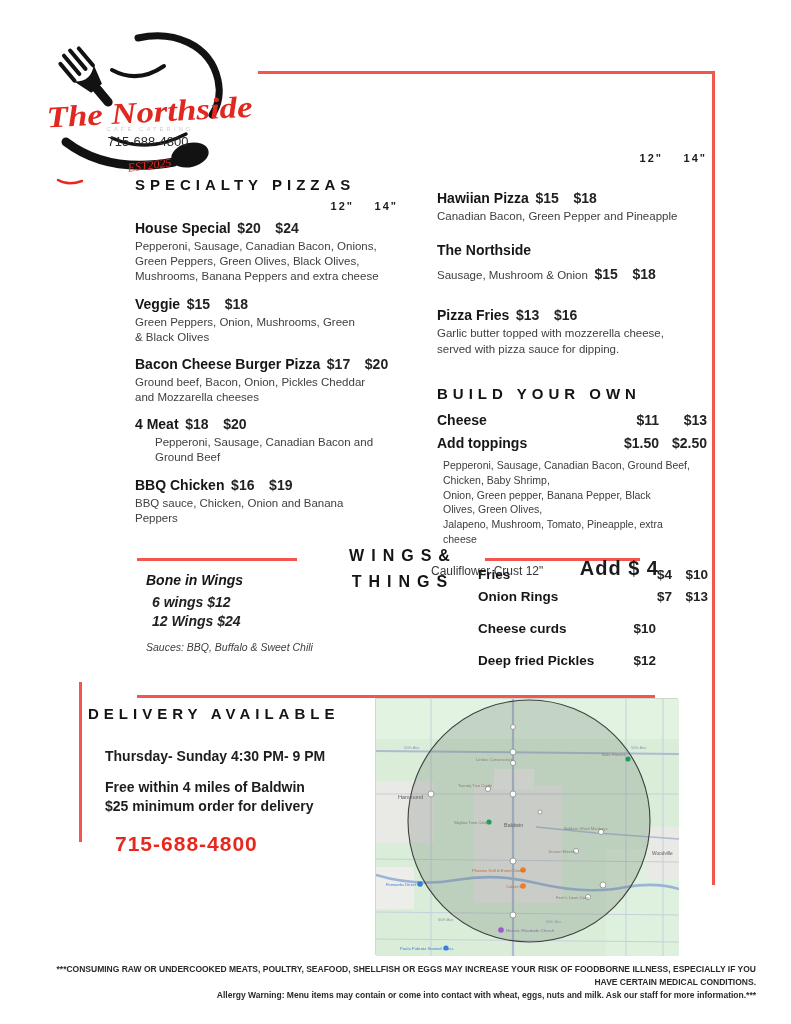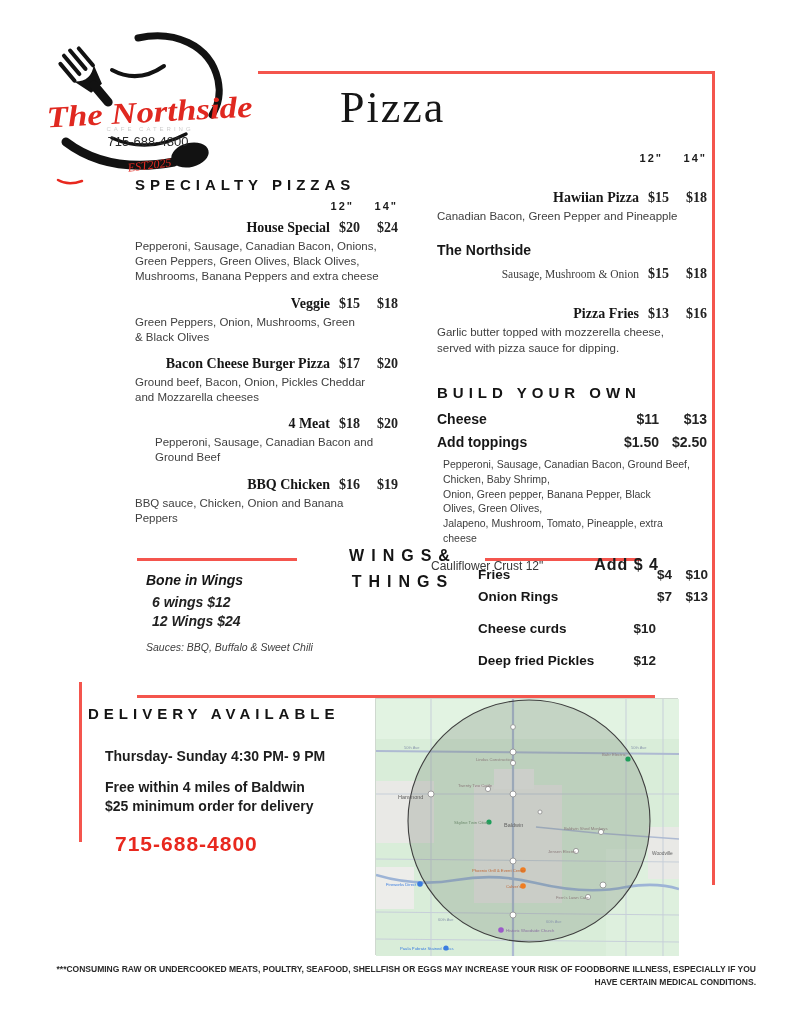--- a/index.html
+++ b/index.html
@@ -30,33 +30,33 @@
   
   .sizes-row { display:flex; justify-content:flex-end; gap:14px; font-weight:700; font-size:11px; letter-spacing:2px; color:#1b1b1b; }
   .sizes-row span { min-width:30px; text-align:right; }
 
   
   .col { position:absolute; }
   .col-left  { left:135px; top:176px; width:263px; }
   .col-right { left:437px; top:150px; width:270px; }
 
   .item { margin-bottom:11px; }
-  .item-row { display:flex; justify-content:flex-end; align-items:baseline;font-family:Liberation Serif, serif; }
+  .item-row { display:flex; justify-content:flex-start; align-items:baseline; }
   .item-name { font-weight:700; font-size:14px; color:#161616; }
   .prices { display:flex; gap:8px; font-weight:700; font-size:14px; color:#222; }
   .prices span { min-width:30px; text-align:right; white-space:nowrap; }
   .prices.wide span { min-width:40px; }
   .desc { font-size:11.5px; color:#404040; line-height:1.32; margin-top:3px; }
 
   .byo-head { margin:28px 0 10px 0; }
   .byo-row { display:flex; justify-content:space-between; align-items:baseline; margin-bottom:7px; }
   .toppings { margin:2px 0 10px 6px; font-size:10.5px; color:#3d3d3d; line-height:1.42; }
   .crust-row { display:flex; justify-content:space-between; align-items:baseline; margin-top:8px; }
   .crust-name { font-size:12px; color:#383838; }
-  .crust-price { font-weight:700; font-size:16px; letter-spacing:1px; margin-right:48px; color:#1b1b1b; }
+  .crust-price { font-weight:700; font-size:20px; letter-spacing:1px; margin-right:48px; color:#1b1b1b; }
 
   
   .wings-title { left:338px; top:543px; width:130px; text-align:center; font-weight:700; font-size:16px; letter-spacing:7px; line-height:26px; color:#141414; }
   .wings-left { left:146px; top:572px; width:200px;font-style:italic; }
   .wings-left .opts { font-weight:700; font-size:14px; color:#222; line-height:1.35; margin:5px 0 0 6px; }
   .sauces { font-size:10.5px; color:#3d3d3d; margin-top:10px; }
   .wings-right { left:478px; top:567px; width:230px; }
   .side-row { display:flex; align-items:baseline; margin-bottom:7px; }
   .side-name { font-weight:700; font-size:13.5px; flex:1; color:#161616; }
   .side-p1, .side-p2 { font-weight:700; font-size:13.5px; min-width:36px; text-align:right; color:#222; }
@@ -111,21 +111,20 @@
 
       <path d="M20,158 Q30,164 44,159" fill="none" stroke="#e8281e" stroke-width="2.5" stroke-linecap="round"></path>
 
       <text x="112" y="100" text-anchor="middle" font-family="cursive" font-style="italic" font-weight="700" font-size="30" fill="#e02820" transform="rotate(-3 112 100)" textLength="206" lengthAdjust="spacingAndGlyphs">The Northside</text>
       <text x="112" y="109" text-anchor="middle" font-family="Liberation Sans, sans-serif" font-size="6" letter-spacing="3" fill="#9a9a9a" opacity="0.5">CAFE CATERING</text>
       <text x="110" y="124" text-anchor="middle" font-family="Liberation Sans, sans-serif" font-size="13" fill="#2a2a2a">715-688-4800</text>
       <text x="112" y="147" text-anchor="middle" font-family="cursive" font-style="italic" font-size="12" fill="#e02820" transform="rotate(-7 112 147)">EST2025</text>
     </svg>
   </div>
 
-  <div class="abs pizza-title">Pizza</div>
 
   <div class="abs sizes-row" style="left:437px; top:152px; width:270px;">
     <span>12"</span>
     <span>14"</span>
   </div>
 
   <div class="col col-left">
     <div class="sec-head">SPECIALTY PIZZAS</div>
     <div class="sizes-row" style="margin:7px 0 8px 0;">
       <span>12"</span>
@@ -379,15 +378,16 @@
         <text x="180" y="200">Fern's Lawn Care</text>
         <text x="10" y="187" fill="#3a7de0">Fireworks Direct</text>
         <text x="130" y="233" fill="#8a6fa0">Historic Woodside Church</text>
         <text x="24" y="251" fill="#3a7de0">Paula Pubratz Stained Glass</text>
       </g>
     </svg>
   </div>
 
   <div class="abs disclaimer">
     <div>***CONSUMING RAW OR UNDERCOOKED MEATS, POULTRY, SEAFOOD, SHELLFISH OR EGGS MAY INCREASE YOUR RISK OF FOODBORNE ILLNESS, ESPECIALLY IF YOU HAVE CERTAIN MEDICAL CONDITIONS.</div>
+    <div>Allergy Warning: Menu items may contain or come into contact with wheat, eggs, nuts and milk. Ask our staff for more information.***</div>
   </div>
 
 </div>
 
 </body></html>

